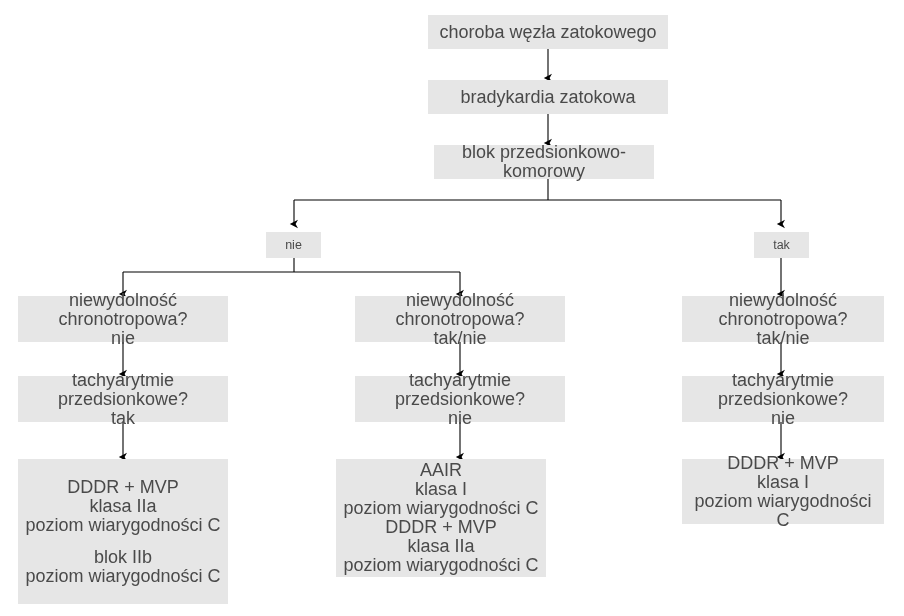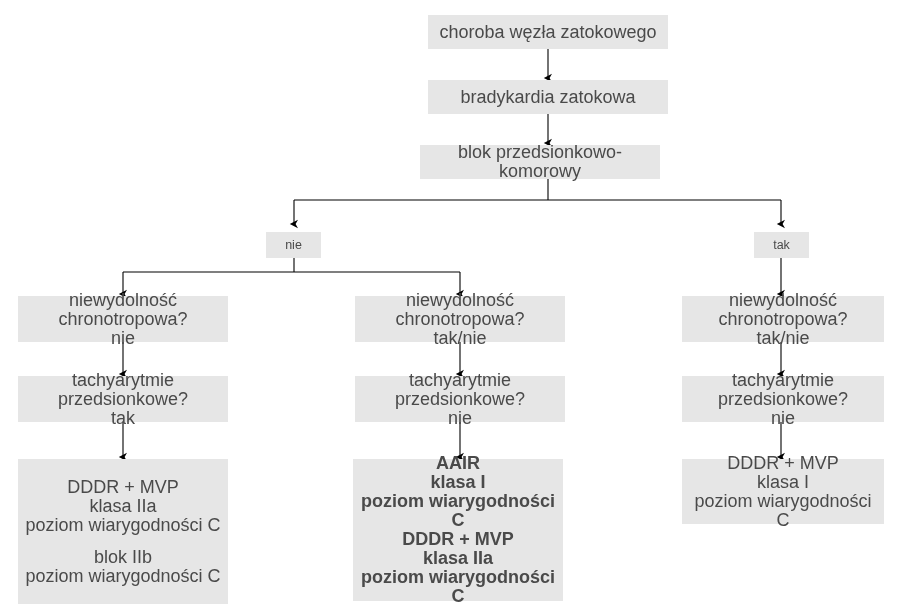--- a/index.html
+++ b/index.html
@@ -95,21 +95,21 @@
   </svg>
 
   <div class="node" style="left:428px; top:15px; width:240px; height:34px;">
     <span class="line">choroba węzła zatokowego</span>
   </div>
 
   <div class="node" style="left:428px; top:80px; width:240px; height:34px;">
     <span class="line">bradykardia zatokowa</span>
   </div>
 
-  <div class="node" style="left:420px; top:145px; width:240px; height:34px;">
+  <div class="node" style="left:434px; top:145px; width:220px; height:34px;">
     <span class="line">blok przedsionkowo-komorowy</span>
   </div>
 
   <div class="node small" style="left:266px; top:232px; width:55px; height:26px;">
     <span class="line">nie</span>
   </div>
 
   <div class="node small" style="left:754px; top:232px; width:55px; height:26px;">
     <span class="line">tak</span>
   </div>
@@ -136,21 +136,21 @@
   <div class="node" style="left:355px; top:296px; width:210px; height:46px;">
     <span class="line">niewydolność chronotropowa?</span>
     <span class="line">tak/nie</span>
   </div>
 
   <div class="node" style="left:355px; top:376px; width:210px; height:46px;">
     <span class="line">tachyarytmie przedsionkowe?</span>
     <span class="line">nie</span>
   </div>
 
-  <div class="node" style="left:353px; top:459px; width:210px; height:142px;font-weight:bold;">
+  <div class="node" style="left:336px; top:459px; width:210px; height:118px;">
     <span class="line">AAIR</span>
     <span class="line">klasa I</span>
     <span class="line">poziom wiarygodności C</span>
     <span class="gap"></span>
     <span class="line">DDDR + MVP</span>
     <span class="line">klasa IIa</span>
     <span class="line">poziom wiarygodności C</span>
   </div>
 
   <div class="node" style="left:682px; top:296px; width:202px; height:46px;">

